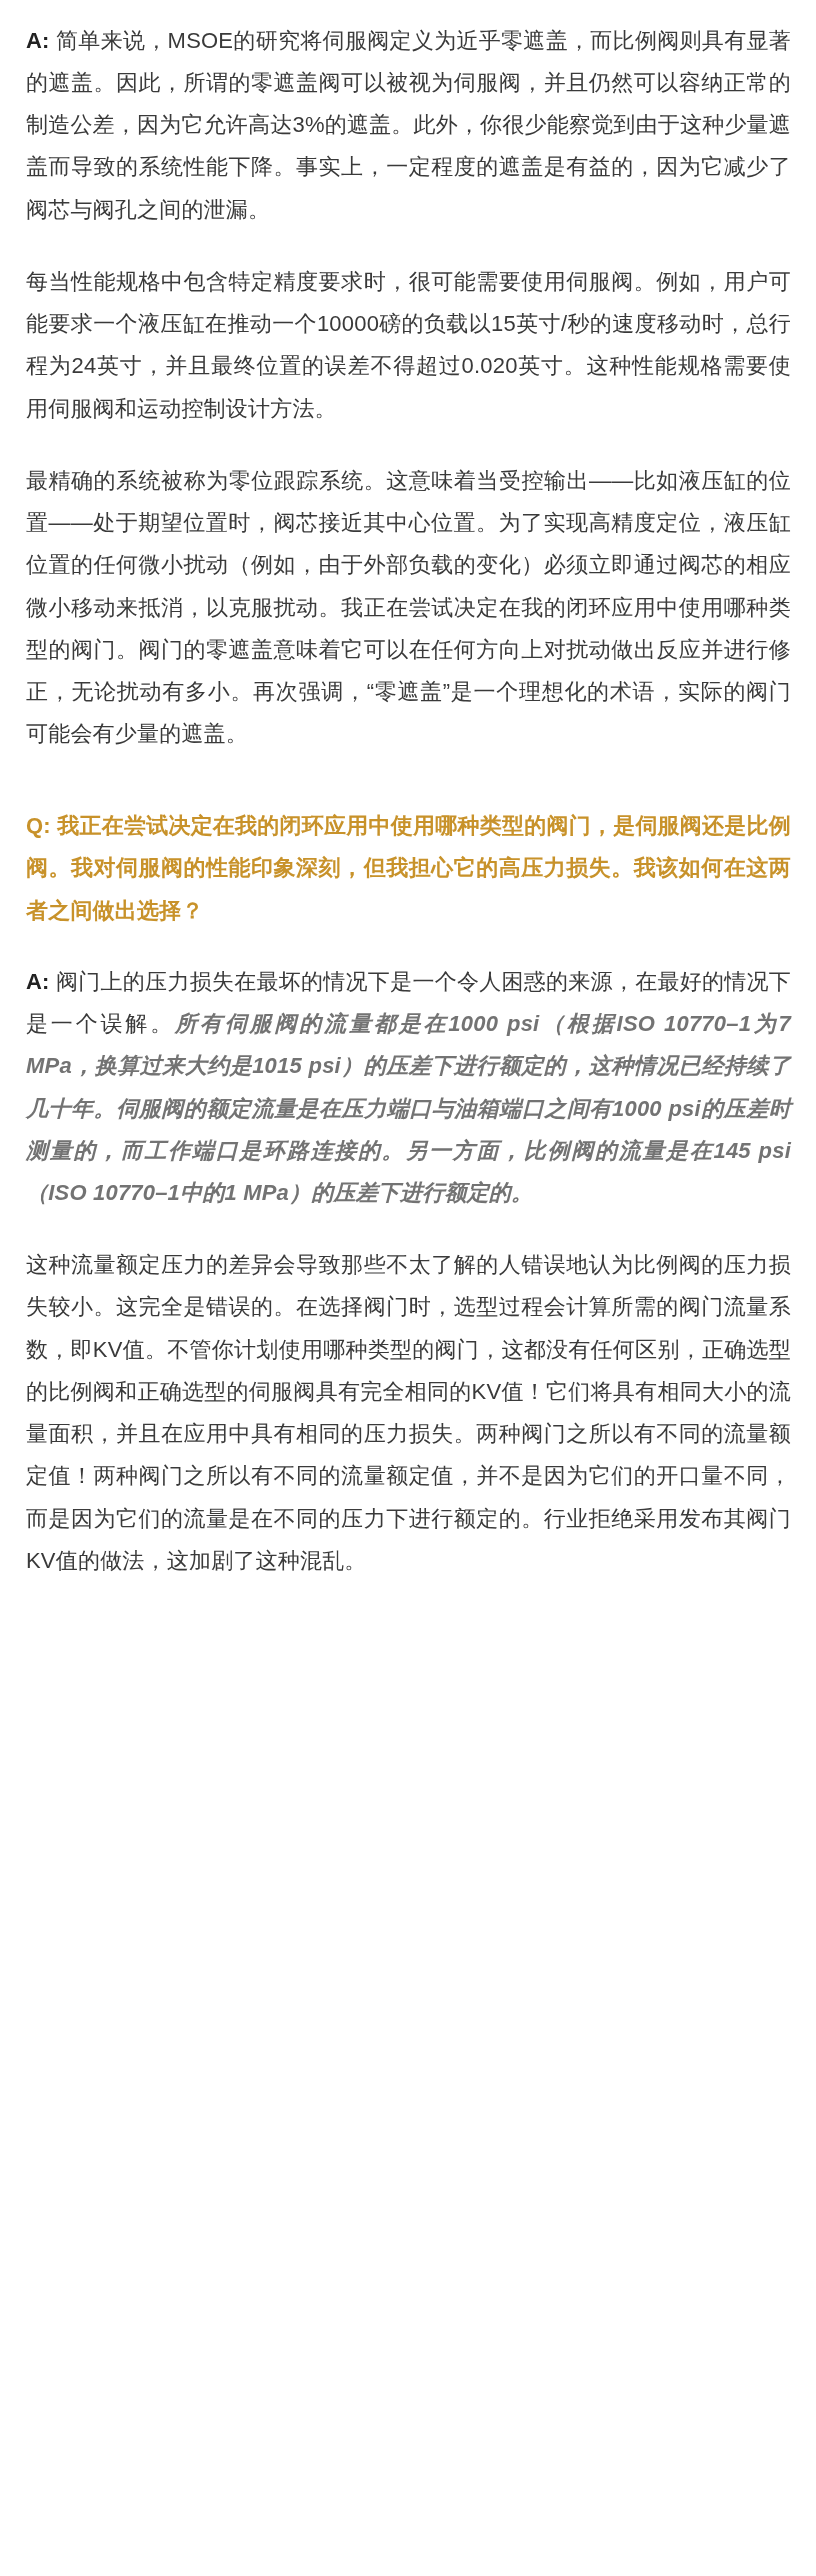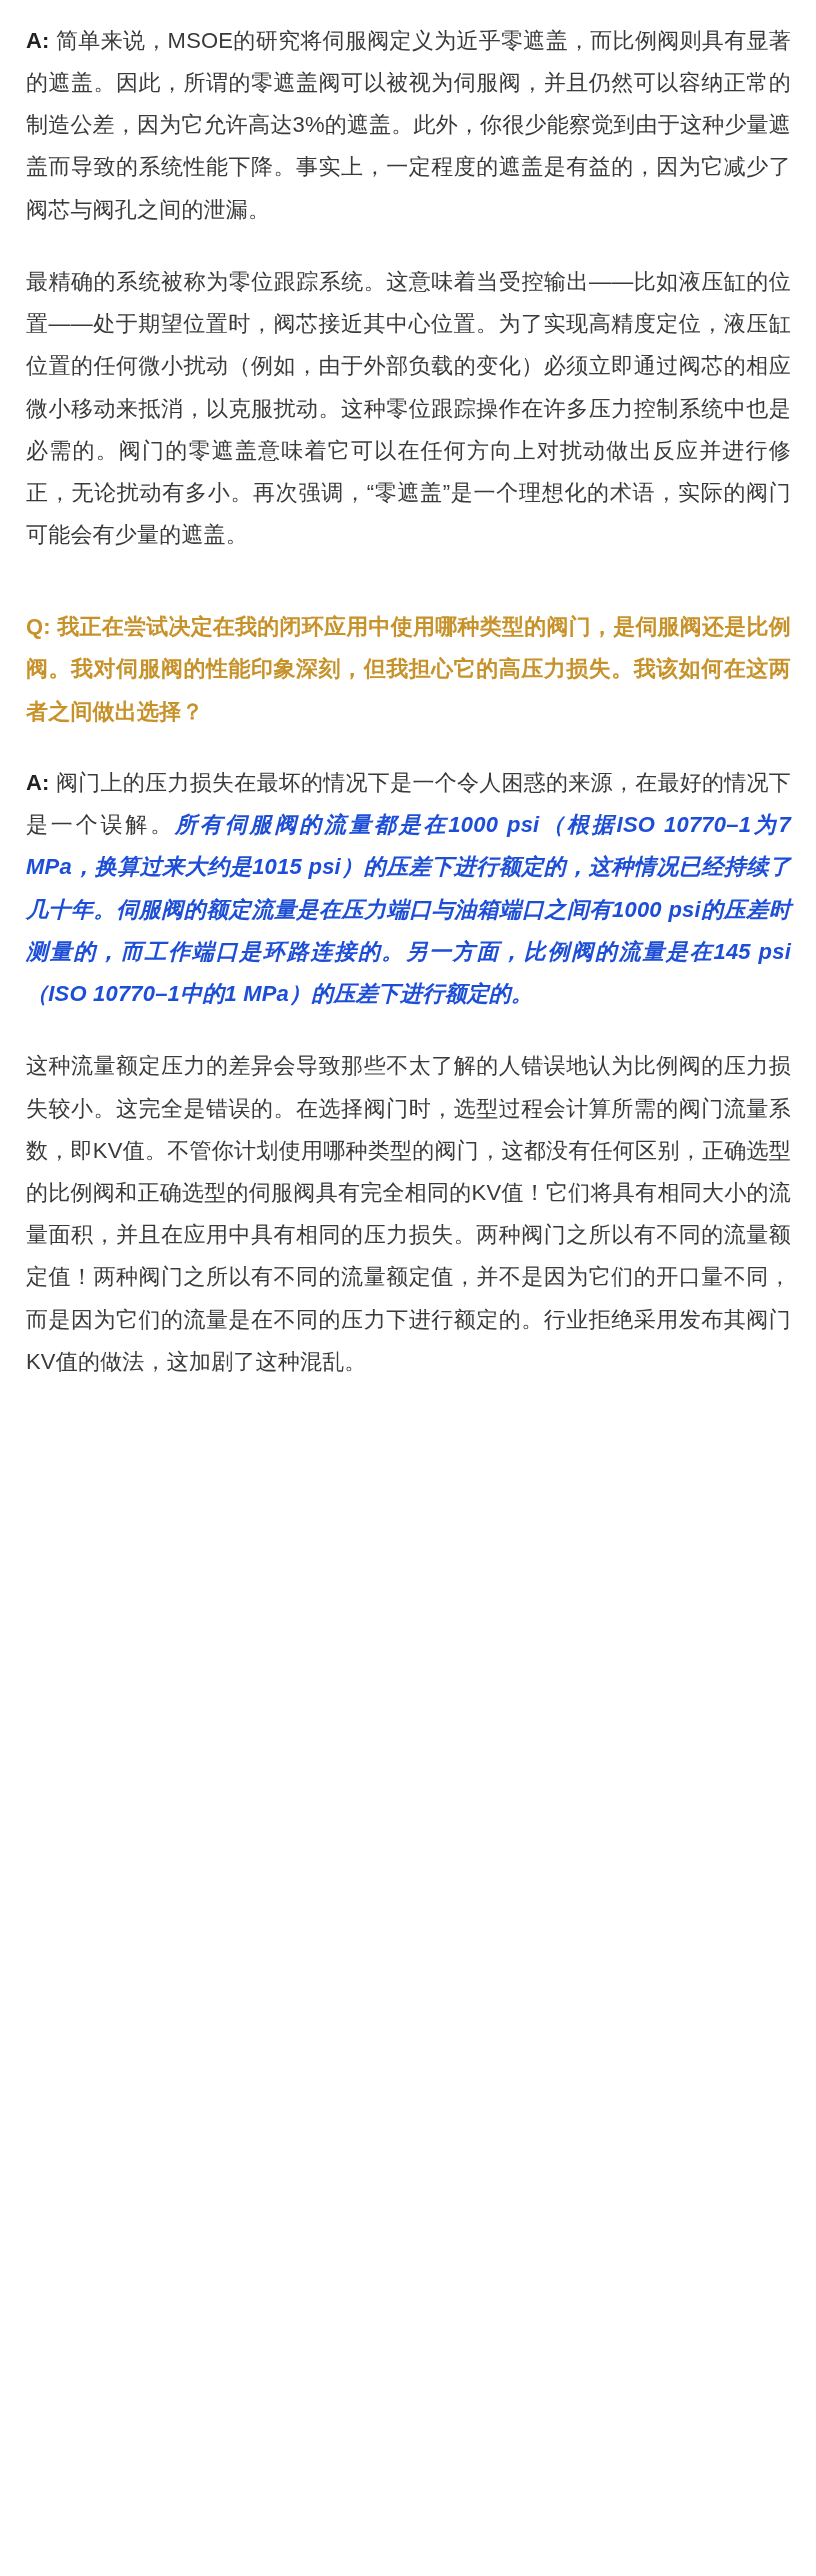--- a/index.html
+++ b/index.html
@@ -48,36 +48,37 @@
     letter-spacing: 0.2px;
     text-align: justify;
     color: #c8922a;
     font-weight: bold;
     margin: 0;
   }
   .a-block .para {
     color: #3a3a3a;
   }
   .hl {
-    color: #1d4ed8;
+    color: #737373;
     font-style: italic;
     font-weight: bold;
   }
   .spacer-lg {
     height: 19.7px;
   }
 </style>
 </head>
 <body>
 
 <div class="page">
 
   <div class="block a-block">
     <p class="para"><span class="label">A:</span> <span>简单来说，MSOE的研究将伺服阀定义为近乎零遮盖，而比例阀则具有显著的遮盖。因此，所谓的零遮盖阀可以被视为伺服阀，并且仍然可以容纳正常的制造公差，因为它允许高达3%的遮盖。此外，你很少能察觉到由于这种少量遮盖而导致的系统性能下降。事实上，一定程度的遮盖是有益的，因为它减少了阀芯与阀孔之间的泄漏。</span></p>
-    <p class="para">最精确的系统被称为零位跟踪系统。这意味着当受控输出——比如液压缸的位置——处于期望位置时，阀芯接近其中心位置。为了实现高精度定位，液压缸位置的任何微小扰动（例如，由于外部负载的变化）必须立即通过阀芯的相应微小移动来抵消，以克服扰动。这种零位跟踪操作在许多压力控制系统中也是必需的。阀门的零遮盖意味着它可以在任何方向上对扰动做出反应并进行修正，无论扰动有多小。再次强调，“零遮盖”是一个理想化的术语，实际的阀门可能会有少量的遮盖。</p>
+    <p class="para">每当性能规格中包含特定精度要求时，很可能需要使用伺服阀。例如，用户可能要求一个液压缸在推动一个10000磅的负载以15英寸/秒的速度移动时，总行程为24英寸，并且最终位置的误差不得超过0.020英寸。这种性能规格需要使用伺服阀和运动控制设计方法。</p>
+    <p class="para">最精确的系统被称为零位跟踪系统。这意味着当受控输出——比如液压缸的位置——处于期望位置时，阀芯接近其中心位置。为了实现高精度定位，液压缸位置的任何微小扰动（例如，由于外部负载的变化）必须立即通过阀芯的相应微小移动来抵消，以克服扰动。我正在尝试决定在我的闭环应用中使用哪种类型的阀门。阀门的零遮盖意味着它可以在任何方向上对扰动做出反应并进行修正，无论扰动有多小。再次强调，“零遮盖”是一个理想化的术语，实际的阀门可能会有少量的遮盖。</p>
   </div>
 
   <div class="spacer-lg"></div>
 
   <div class="block q-block">
     <p class="q-text"><span>Q:</span> <span>我正在尝试决定在我的闭环应用中使用哪种类型的阀门，是伺服阀还是比例阀。我对伺服阀的性能印象深刻，但我担心它的高压力损失。我该如何在这两者之间做出选择？</span></p>
   </div>
 
   <div class="block a-block">
     <p class="para"><span class="label">A:</span> <span>阀门上的压力损失在最坏的情况下是一个令人困惑的来源，在最好的情况下是一个误解。</span><span class="hl">所有伺服阀的流量都是在1000 psi（根据ISO 10770–1为7 MPa，换算过来大约是1015 psi）的压差下进行额定的，这种情况已经持续了几十年。伺服阀的额定流量是在压力端口与油箱端口之间有1000 psi的压差时测量的，而工作端口是环路连接的。另一方面，比例阀的流量是在145 psi（ISO 10770–1中的1 MPa）的压差下进行额定的。</span></p>

